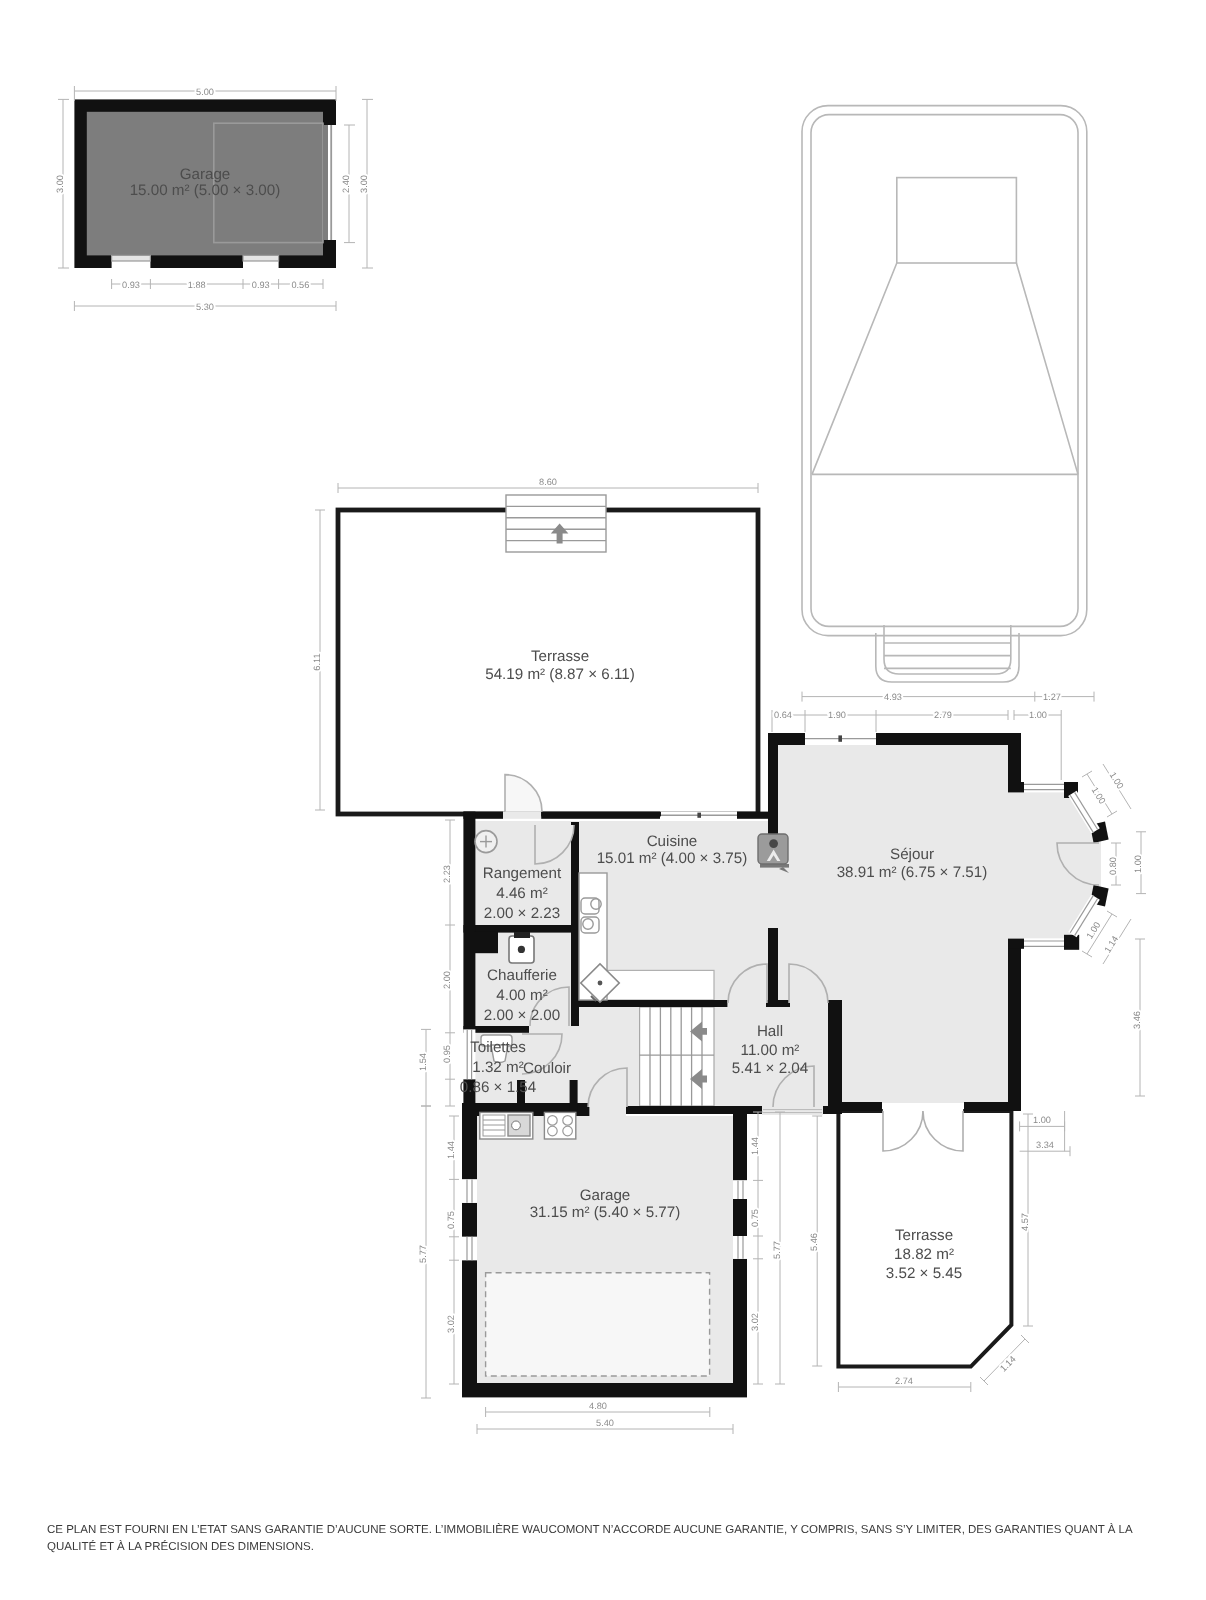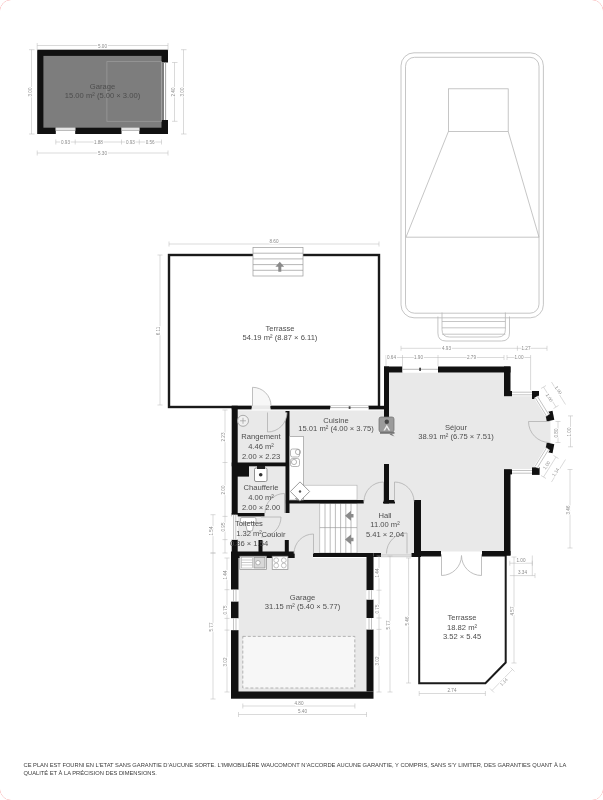--- a/index.html
+++ b/index.html
@@ -1,16 +1,16 @@
 <!DOCTYPE html>
 <html><head>
 <meta charset="utf-8">
 <style>
 html,body{margin:0;padding:0;background:#ffffff;}
-#page{width:603px;height:800px;position:relative;overflow:hidden;background:#ef4444;border-radius:11px;}
+#page{width:603px;height:800px;position:relative;overflow:hidden;background:#ef4444;}
 svg{position:absolute;top:0;left:0;}
 .rl{font-family:"Liberation Sans",sans-serif;font-size:7.6px;fill:#4d4d4d;text-anchor:middle;}
 .dm{font-family:"Liberation Sans",sans-serif;font-size:4.6px;fill:#8a8a8a;text-anchor:middle;paint-order:stroke;stroke:#ffffff;stroke-width:2px;stroke-linejoin:round;}
 .ds{font-family:"Liberation Sans",sans-serif;font-size:5.75px;fill:#3a3a3a;}
 </style>
 </head>
 <body>
 <div id="page">
 <svg width="603" height="800" viewBox="0 0 603 800">
 <rect x="0" y="0" width="603" height="800" fill="#ffffff"></rect>

